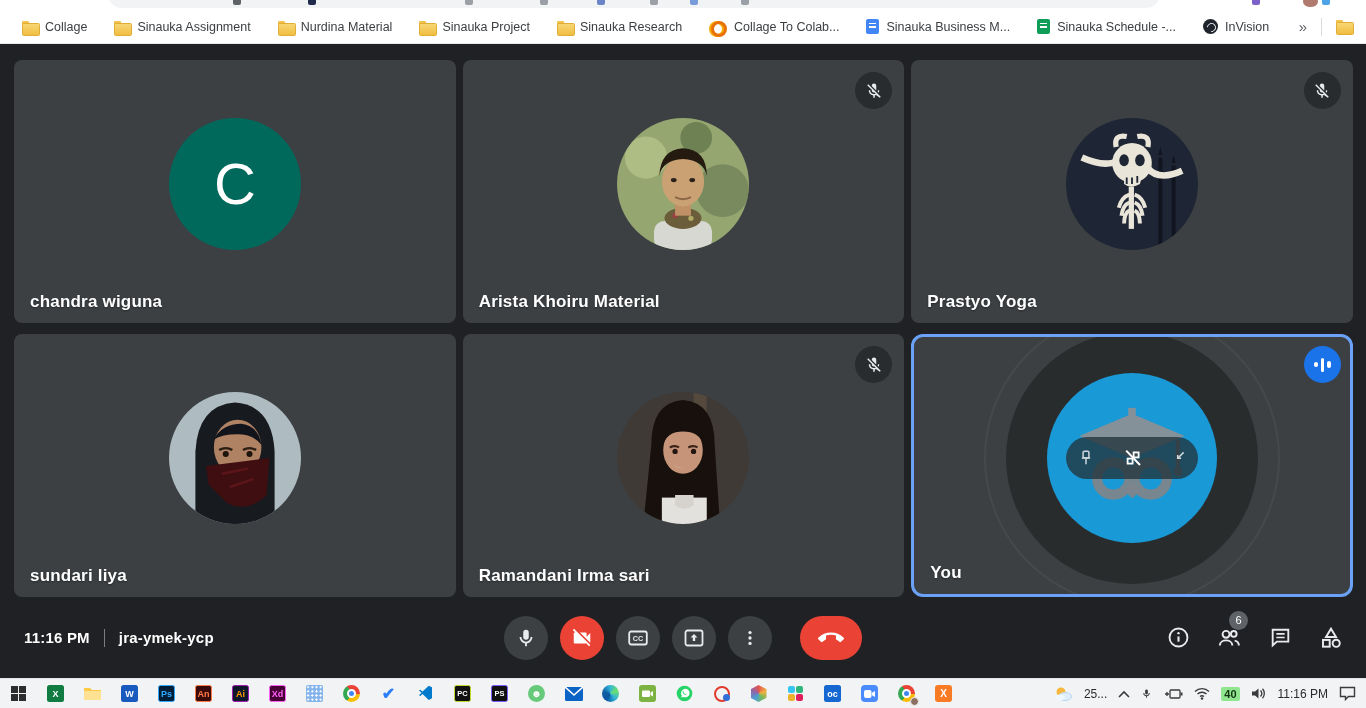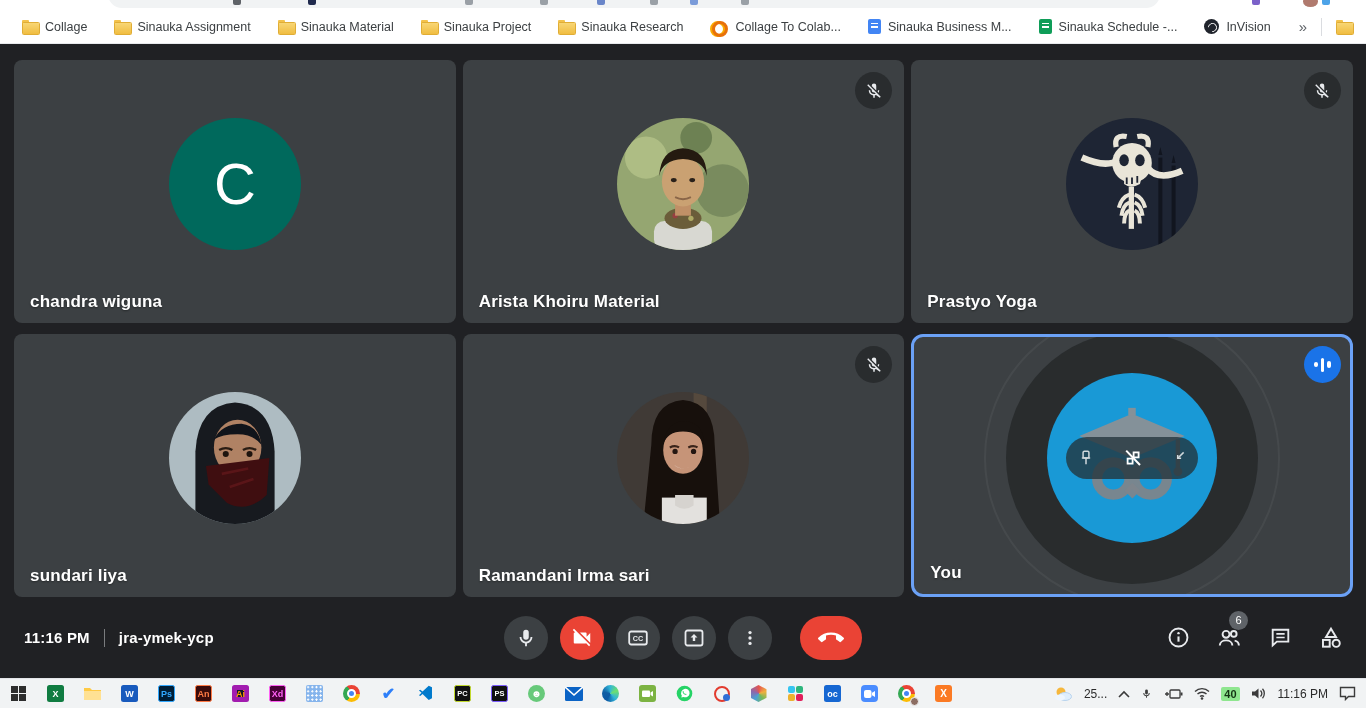--- a/index.html
+++ b/index.html
@@ -7,21 +7,21 @@
   .screen { position:relative; width:1366px; height:708px; }
 
   
   .top-strip { position:absolute; left:0; top:0; width:1366px; height:10px; background:#fff; }
   .omnibox-bottom { position:absolute; left:108px; top:-10px; width:1052px; height:18px; background:#f1f3f4; border-radius:0 0 14px 14px; }
   .speck { position:absolute; top:0; width:8px; height:5px; border-radius:0 0 2px 2px; }
   .avatar-cut { position:absolute; top:-4px; width:15px; height:11px; border-radius:50%; background:#b07a6e; }
 
   
   .bookmarks-bar { position:absolute; left:0; top:10px; width:1366px; height:34px; background:#fff; display:flex; align-items:center; justify-content:space-between; border-bottom:1px solid #e8eaed; }
-  .bm-left { display:flex; align-items:center; padding-left:22px; }
+  .bm-left { display:flex; align-items:flex-end; padding-left:22px; }
   .bm-right { display:flex; align-items:center; padding-right:14px; }
   .bm-item { display:flex; align-items:center; gap:7px; margin-right:27px; font-size:12.5px; color:#3c4043; cursor:pointer; white-space:nowrap; }
   .bm-right .bm-item { margin-right:0; }
   .bm-chevron { font-size:15px; color:#5f6368; margin-right:14px; cursor:pointer; }
   .bm-sep { width:1px; height:18px; background:#dadce0; margin-right:14px; }
   .ic-folder { width:16px; height:13px; position:relative; flex:0 0 auto; }
   .ic-folder:before { content:""; position:absolute; left:0; top:0; width:7px; height:4px; background:#f3c24c; border-radius:1px 1px 0 0; }
   .ic-folder:after { content:""; position:absolute; left:0; top:2px; width:16px; height:11px; background:linear-gradient(#f8d675,#f0bd41); border-radius:1.5px; border:1px solid #e0ad35; }
   .ic-colab { width:18px; height:12px; position:relative; flex:0 0 auto; }
   .ic-colab:before,.ic-colab:after { content:""; position:absolute; top:0; width:10px; height:10px; border:3px solid #f9ab00; border-radius:50%; }
@@ -115,21 +115,21 @@
       <div class="bm-item">
         <span class="ic-folder"></span>
         <span>Collage</span>
       </div>
       <div class="bm-item">
         <span class="ic-folder"></span>
         <span>Sinauka Assignment</span>
       </div>
       <div class="bm-item">
         <span class="ic-folder"></span>
-        <span>Sinauka Material</span>
+        <span>Nurdina Material</span>
       </div>
       <div class="bm-item">
         <span class="ic-folder"></span>
         <span>Sinauka Project</span>
       </div>
       <div class="bm-item">
         <span class="ic-folder"></span>
         <span>Sinauka Research</span>
       </div>
       <div class="bm-item">
@@ -408,21 +408,21 @@
       <div class="tb-slot">
           <span class="tb-letter" style="background:#185abd">W</span>
         </div>
       <div class="tb-slot">
           <span class="tb-letter" style="background:#001e36;color:#31a8ff;border:1px solid #31a8ff">Ps</span>
         </div>
       <div class="tb-slot">
           <span class="tb-letter" style="background:#3a0a0a;color:#ff7a45;border:1px solid #ff7a45">An</span>
         </div>
       <div class="tb-slot">
-          <span class="tb-letter" style="background:#0f172a;color:#ff9a00;border:5px solid #a21caf">Ai</span>
+          <span class="tb-letter" style="background:#0f172a;color:#ff9a00;border:1px solid #a21caf">Ai</span>
         </div>
       <div class="tb-slot">
           <span class="tb-letter" style="background:#470137;color:#ff61f6;border:1px solid #ff61f6">Xd</span>
         </div>
       <div class="tb-slot">
           <span class="tb-grid-blue"></span>
         </div>
       <div class="tb-slot">
           <span class="chrome-ball"></span>
         </div>

